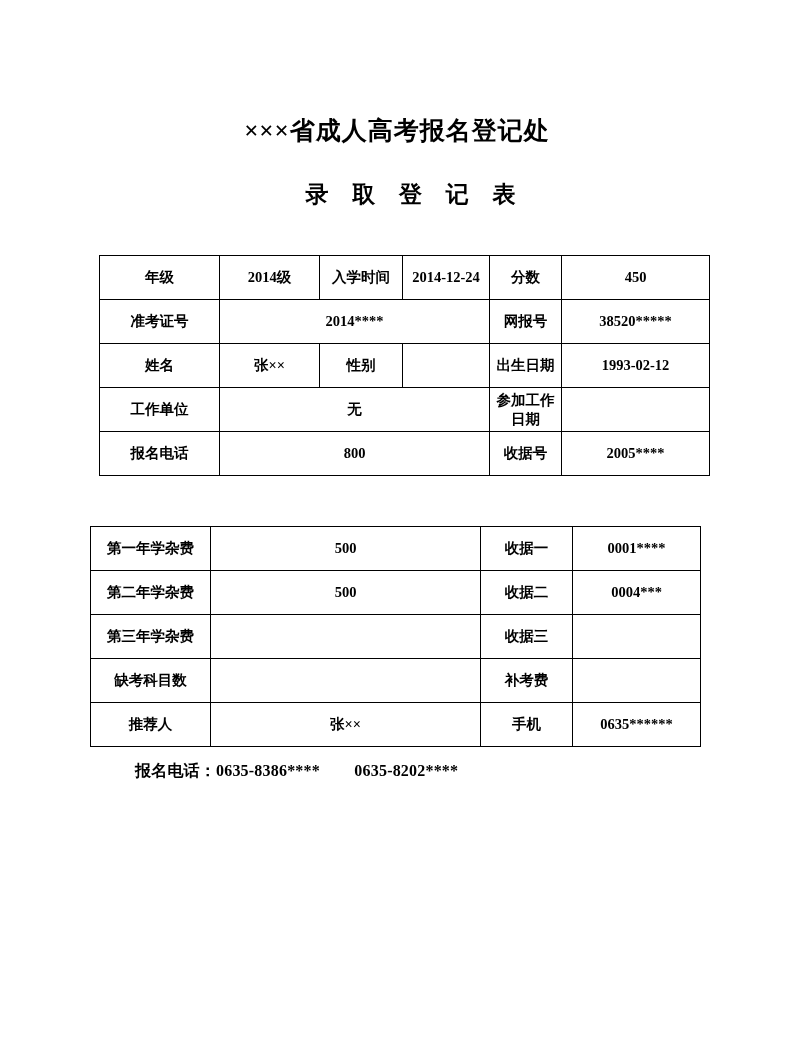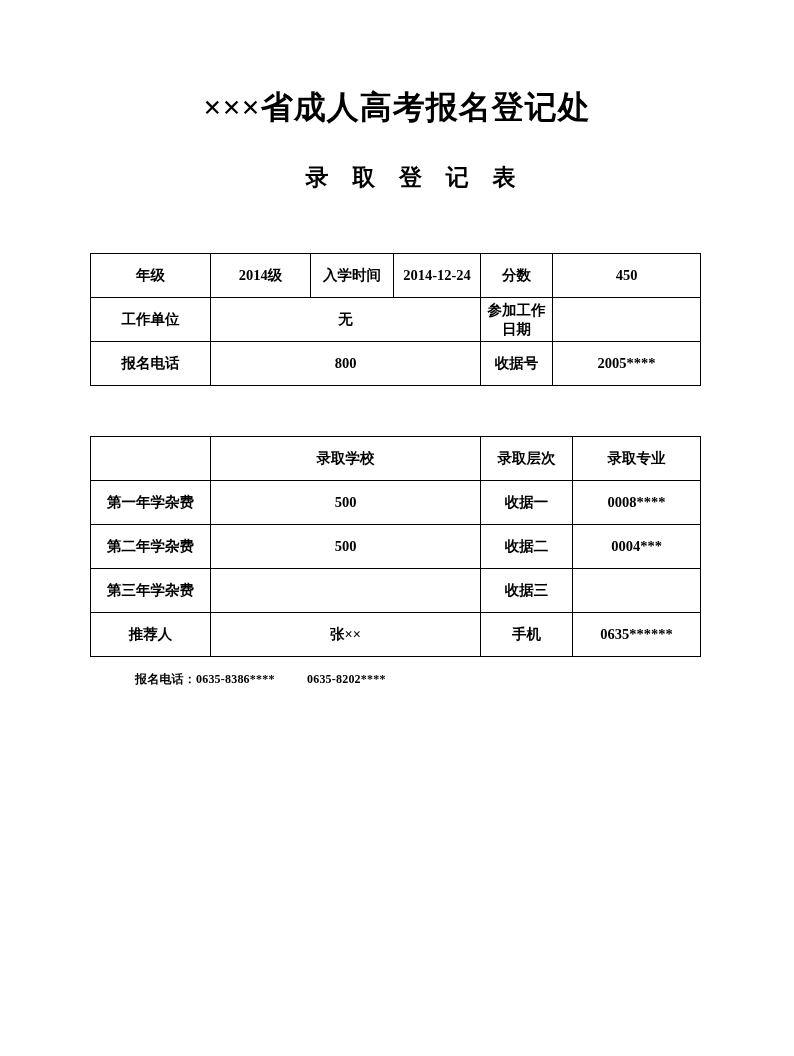--- a/index.html
+++ b/index.html
@@ -16,24 +16,24 @@
     overflow: hidden;
   }
   .page {
     position: relative;
     width: 794px;
     height: 1056px;
     box-sizing: border-box;
   }
   .title-main {
     text-align: center;
-    font-size: 32px;
+    font-size: 25px;
     font-weight: bold;
     letter-spacing: 1px;
-    margin-top: 86px;
+    margin-top: 114px;
     font-family: "Liberation Serif", "DejaVu Serif", serif;
   }
   .title-sub {
     text-align: center;
     font-size: 23px;
     font-weight: bold;
     letter-spacing: 9px;
     margin-top: 32px;
     padding-left: 36px;
   }
@@ -52,29 +52,30 @@
     font-weight: bold;
     font-family: "Liberation Serif", "DejaVu Serif", serif;
     padding: 1px 2px;
     line-height: 1.25;
     word-break: break-all;
   }
   table.form td.empty {
     font-weight: bold;
   }
   .table1-wrap {
-    margin-top: 60px;
+    margin-top: 45px;
+    padding-left: 9px;
   }
   .table2-wrap {
     margin-top: 50px;
   }
   .phone-line {
     margin-left: 135px;
     margin-top: 14px;
-    font-size: 12px;
+    font-size: 16px;
     font-weight: bold;
     letter-spacing: 0.2px;
   }
   .phone-gap {
     display: inline-block;
     width: 26px;
   }
 </style>
 </head>
 <body>
@@ -97,20 +98,34 @@
       <tbody>
         <tr>
           <td>年级</td>
           <td>2014级</td>
           <td>入学时间</td>
           <td>2014-12-24</td>
           <td>分数</td>
           <td>450</td>
         </tr>
         <tr>
+          <td>准考证号</td>
+          <td colspan="3">2014****</td>
+          <td>网报号</td>
+          <td>38520*****</td>
+        </tr>
+        <tr>
+          <td>姓名</td>
+          <td>张××</td>
+          <td>性别</td>
+          <td class="empty"></td>
+          <td>出生日期</td>
+          <td>1993-02-12</td>
+        </tr>
+        <tr>
           <td>工作单位</td>
           <td colspan="3">无</td>
           <td>参加工作日期</td>
           <td class="empty"></td>
         </tr>
         <tr>
           <td>报名电话</td>
           <td colspan="3">800</td>
           <td>收据号</td>
           <td>2005****</td>
@@ -122,41 +137,41 @@
   <div class="table2-wrap">
     <table class="form">
       <colgroup>
         <col style="width:120px">
         <col style="width:270px">
         <col style="width:92px">
         <col style="width:128px">
       </colgroup>
       <tbody>
         <tr>
-          <td class="empty"></td>
-          <td>录取学校</td>
-          <td>录取层次</td>
-          <td>录取专业</td>
-        </tr>
-        <tr>
           <td>第一年学杂费</td>
           <td>500</td>
           <td>收据一</td>
-          <td>0008****</td>
+          <td>0001****</td>
         </tr>
         <tr>
           <td>第二年学杂费</td>
           <td>500</td>
           <td>收据二</td>
           <td>0004***</td>
         </tr>
         <tr>
           <td>第三年学杂费</td>
           <td class="empty"></td>
           <td>收据三</td>
+          <td class="empty"></td>
+        </tr>
+        <tr>
+          <td>缺考科目数</td>
+          <td class="empty"></td>
+          <td>补考费</td>
           <td class="empty"></td>
         </tr>
         <tr>
           <td>推荐人</td>
           <td>张××</td>
           <td>手机</td>
           <td>0635******</td>
         </tr>
       </tbody>
     </table>

